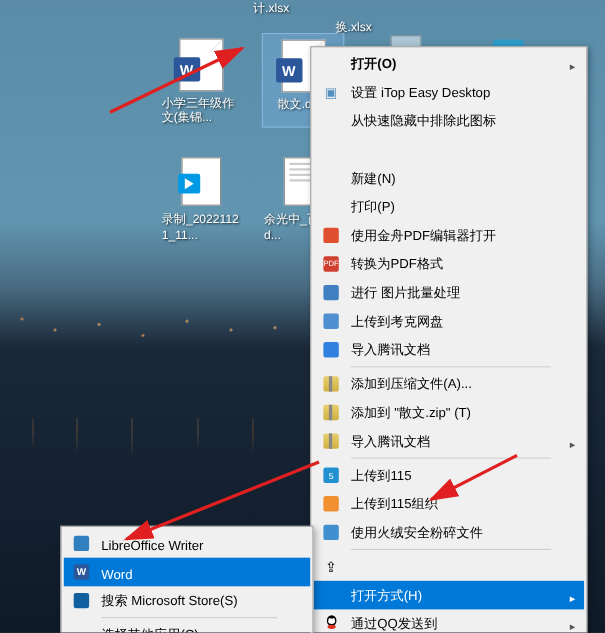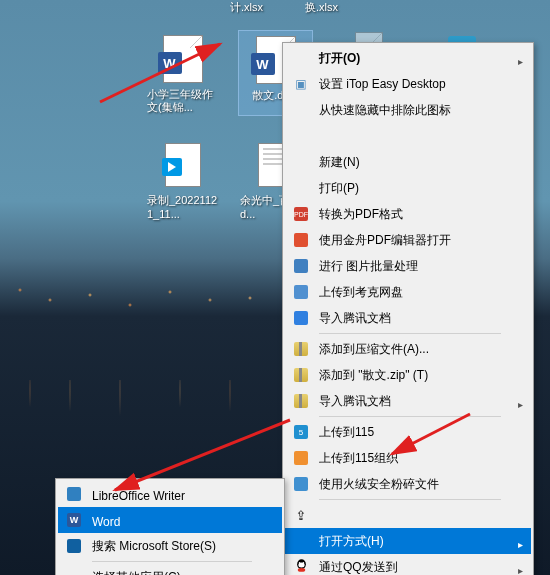--- a/index.html
+++ b/index.html
@@ -55,21 +55,21 @@
 <body>
 
 <div class="desktop-bg">
   <div class="bg-lights"></div>
   <div class="reflection"></div>
 </div>
 
 <div class="desktop-icons">
 
   <div style="position:absolute;left:230px;top:0;color:#fff;font-size:11px;text-shadow:1px 1px 2px rgba(0,0,0,0.8)">计.xlsx</div>
-  <div style="position:absolute;left:305px;top:0;color:#fff;font-size:11px;text-shadow:1px 1px 2px rgba(0,0,0,0.8)">换.xlsx</div>
+  <div style="position:absolute;left:305px;top:17px;color:#fff;font-size:11px;text-shadow:1px 1px 2px rgba(0,0,0,0.8)">换.xlsx</div>
 
   <div class="icon-row" style="margin-top:30px">
     <div class="desktop-icon">
       <div class="icon-img">
           <div class="word-page">
             <div class="word-badge">W</div>
           </div>
         </div>
       <div class="icon-label">小学三年级作文(集锦...</div>
     </div>
@@ -144,29 +144,29 @@
   <div class="menu-item">
       <div class="menu-icon-slot"></div>
       <span class="menu-label">新建(N)</span>
     </div>
   <div class="menu-item">
       <div class="menu-icon-slot"></div>
       <span class="menu-label">打印(P)</span>
     </div>
   <div class="menu-item">
       <div class="menu-icon-slot">
+        <span style="width:14px;height:14px;background:#e05030;border-radius:2px"></span>
+      </div>
+      <span class="menu-label">使用金舟PDF编辑器打开</span>
+    </div>
+  <div class="menu-item">
+      <div class="menu-icon-slot">
         <span style="width:14px;height:14px;background:#d04030;color:#fff;font-size:7px;display:flex;align-items:center;justify-content:center;border-radius:2px">PDF</span>
       </div>
       <span class="menu-label">转换为PDF格式</span>
-    </div>
-  <div class="menu-item">
-      <div class="menu-icon-slot">
-        <span style="width:14px;height:14px;background:#e05030;border-radius:2px"></span>
-      </div>
-      <span class="menu-label">使用金舟PDF编辑器打开</span>
     </div>
   <div class="menu-item">
       <div class="menu-icon-slot">
         <span style="width:14px;height:14px;background:#4080c0;border-radius:2px"></span>
       </div>
       <span class="menu-label">进行 图片批量处理</span>
     </div>
   <div class="menu-item">
       <div class="menu-icon-slot">
         <span style="width:14px;height:14px;background:#5090d0;border-radius:2px"></span>

